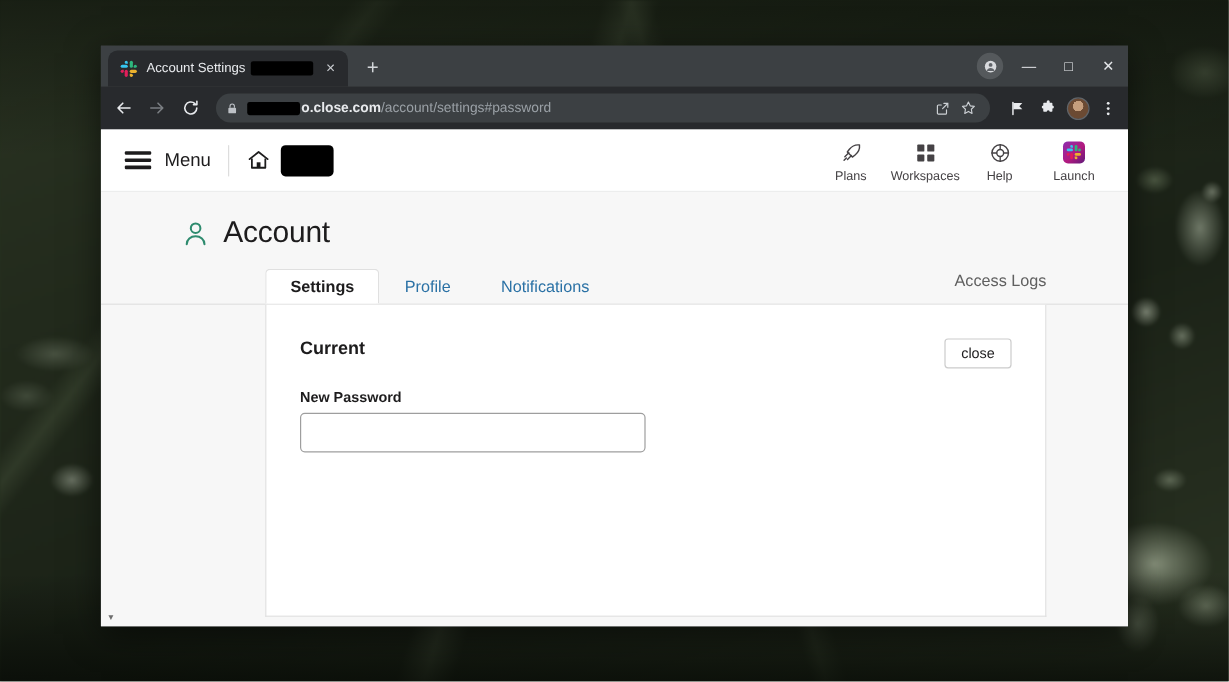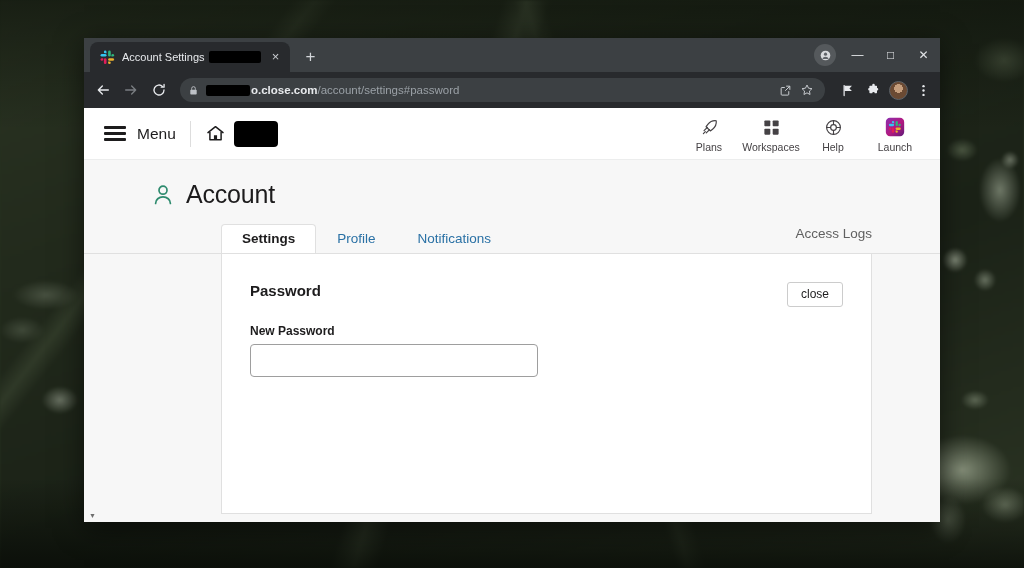--- a/index.html
+++ b/index.html
@@ -537,21 +537,21 @@
 
           <div class="tabs-row">
             <div class="ptab active">Settings</div>
             <div class="ptab">Profile</div>
             <div class="ptab">Notifications</div>
             <div class="access-logs">Access Logs</div>
           </div>
 
           <div class="card">
             <div class="card-head">
-              <h2 class="card-title">Password</h2>
+              <h2 class="card-title">Current</h2>
               <button class="close-btn">close</button>
             </div>
 
 
             <div class="field">
               <div class="field-label">New Password</div>
               <input class="field-input" type="password" placeholder="" style="">
             </div>
 
           </div>

